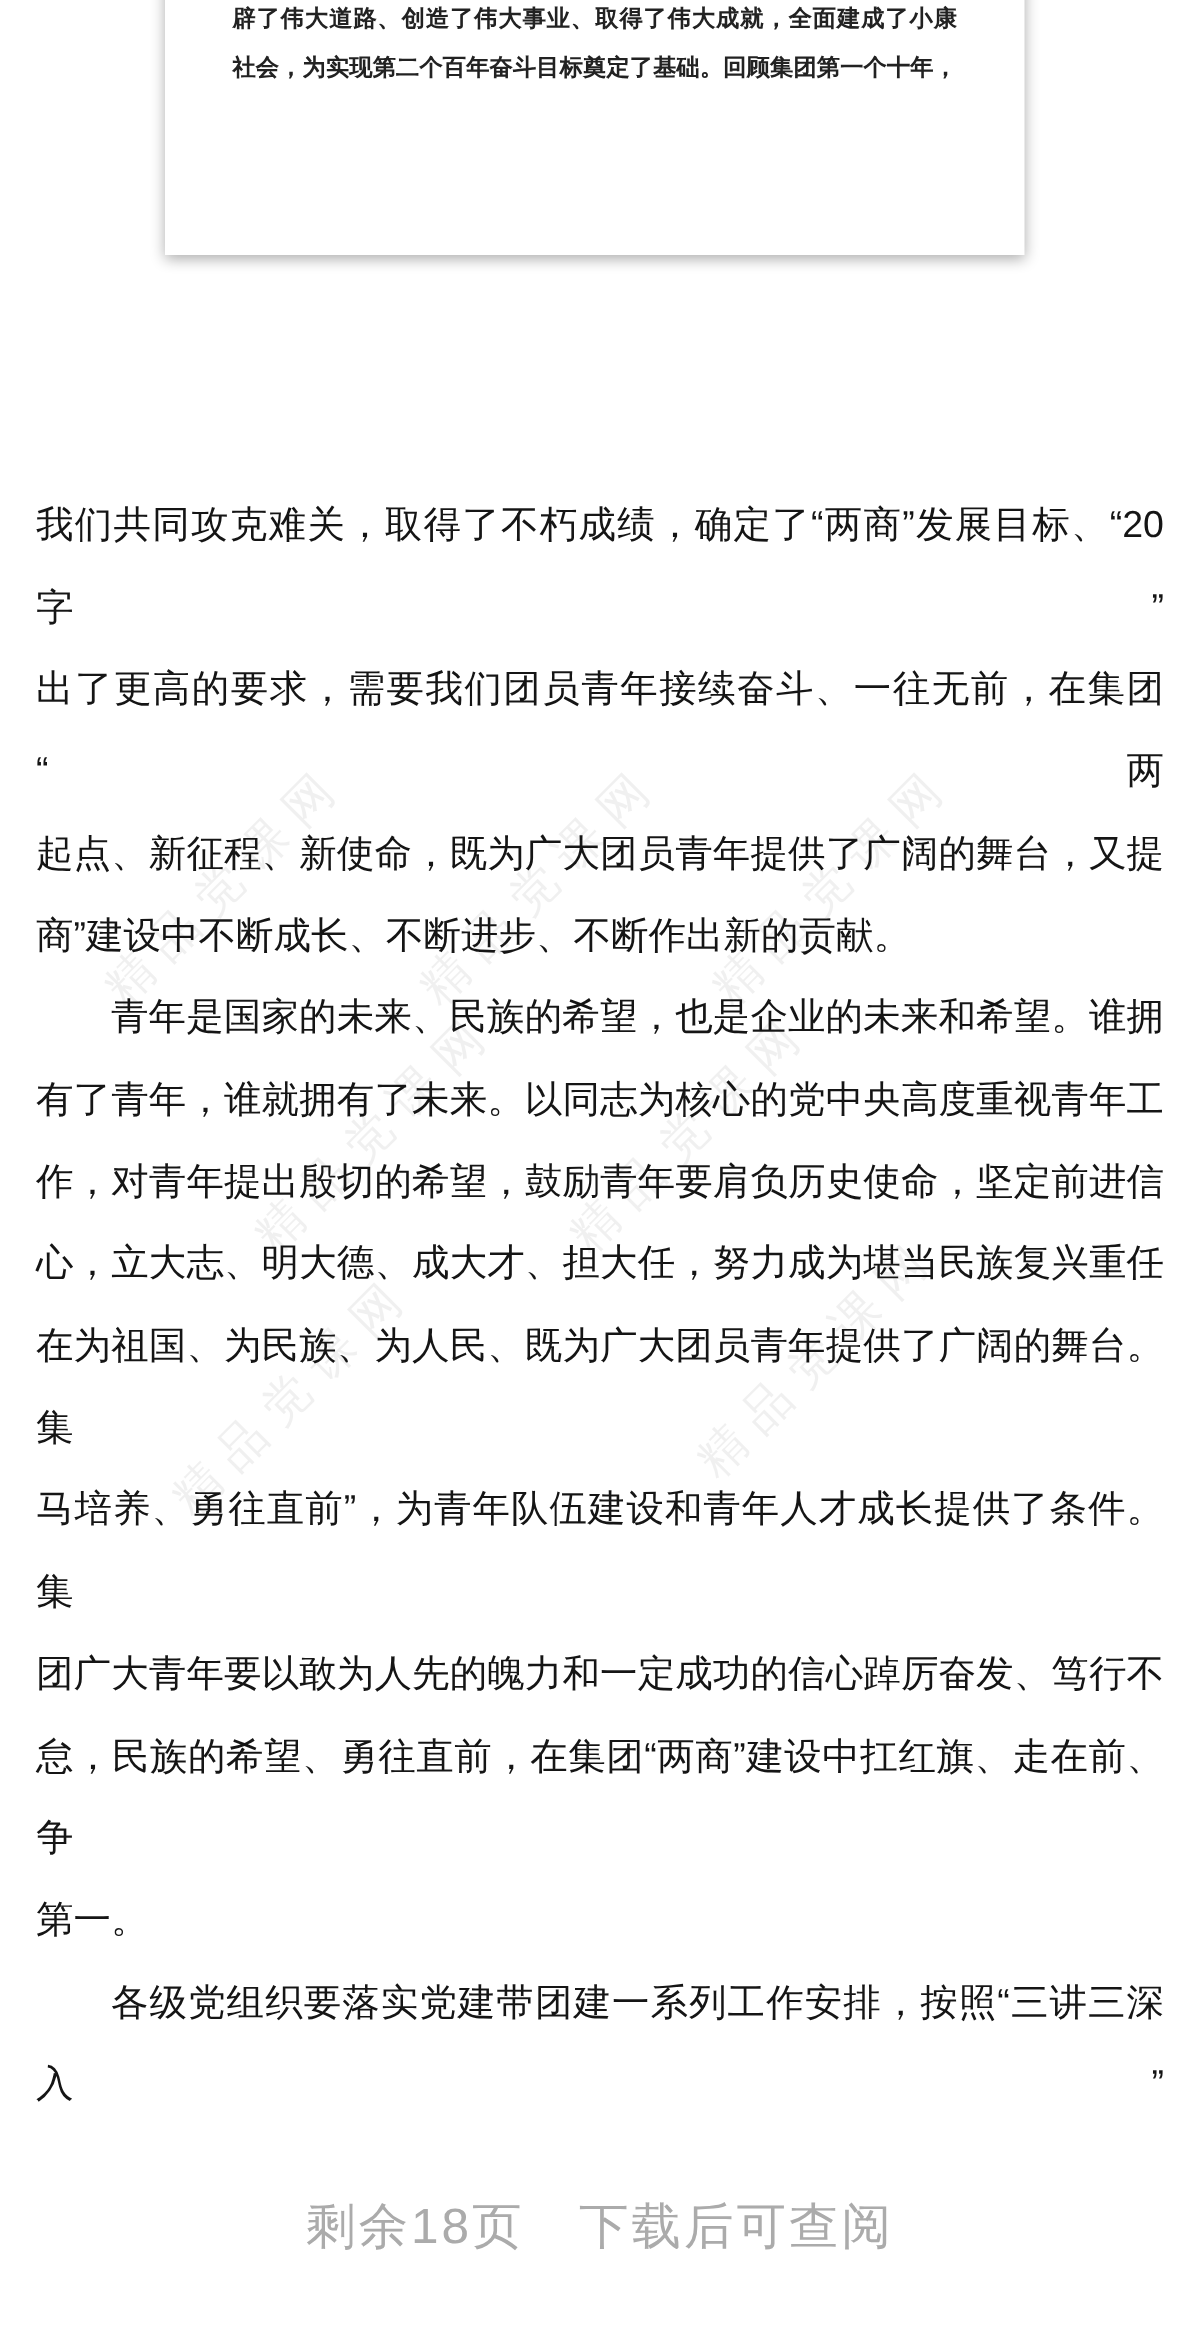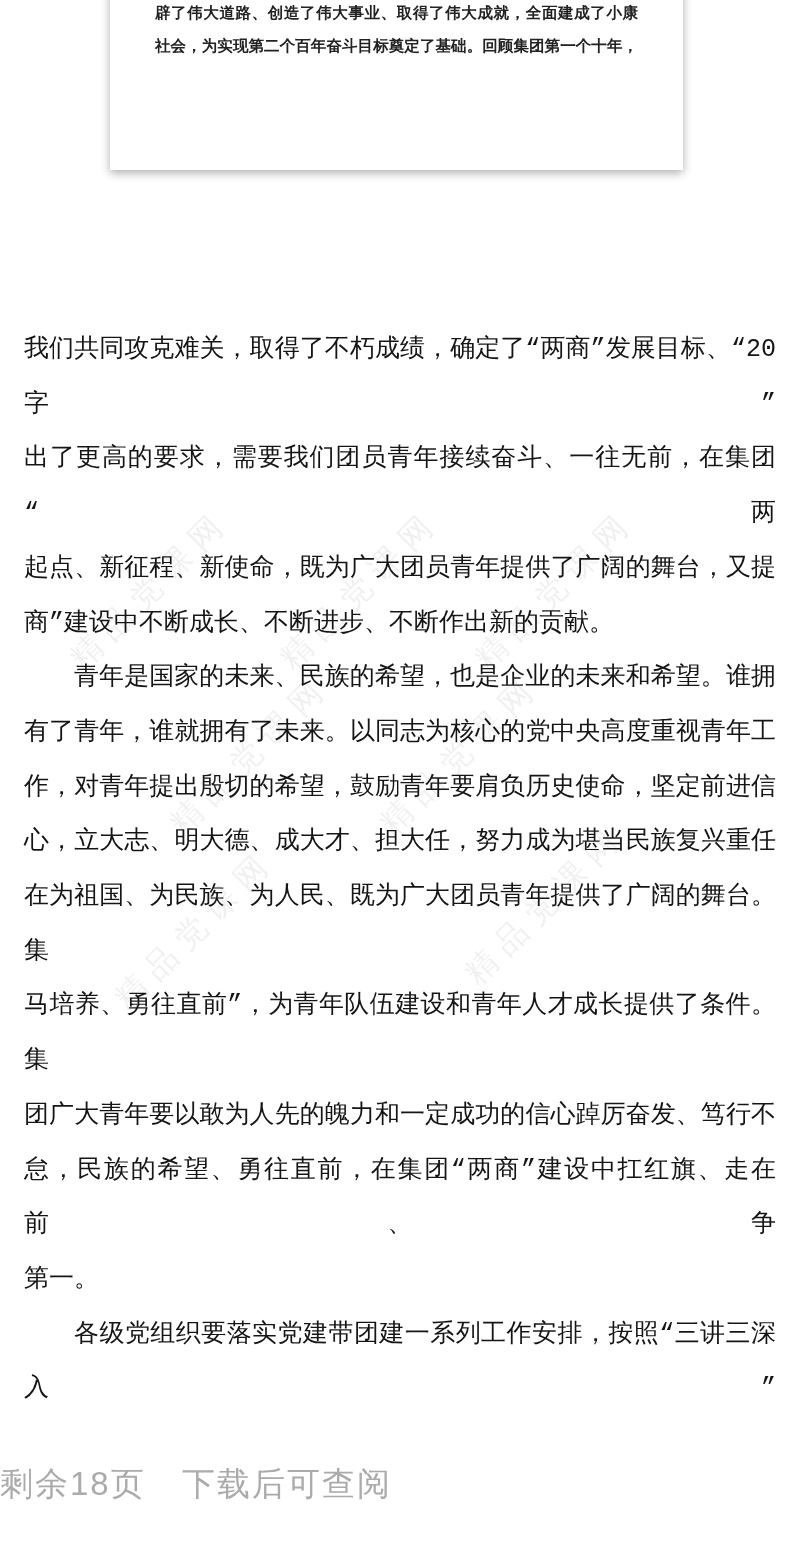--- a/index.html
+++ b/index.html
@@ -49,29 +49,30 @@
     width:752px;
     font-size:25px;
     color:#151515;
     line-height:54.7px;
   }
   .body-text .line{
     text-align:justify;
     white-space:nowrap;
     overflow:visible;
   }
-  .body-text .line{white-space:normal;font-family:Liberation Mono, monospace;}
+  .body-text .line{white-space:normal;}
   .body-text .line.justify{text-align-last:justify;}
   .body-text .line.indent{text-indent:2em;}
 
   
   .footer{
     position:absolute;
     left:0;top:1462px;
     width:800px;
+    text-align:center;
     font-size:33px;
     color:#ababab;
     letter-spacing:2px;
   }
   .footer .hint{margin-left:1.1em;}
 </style>
 </head>
 <body>
 
 <div class="screen">

